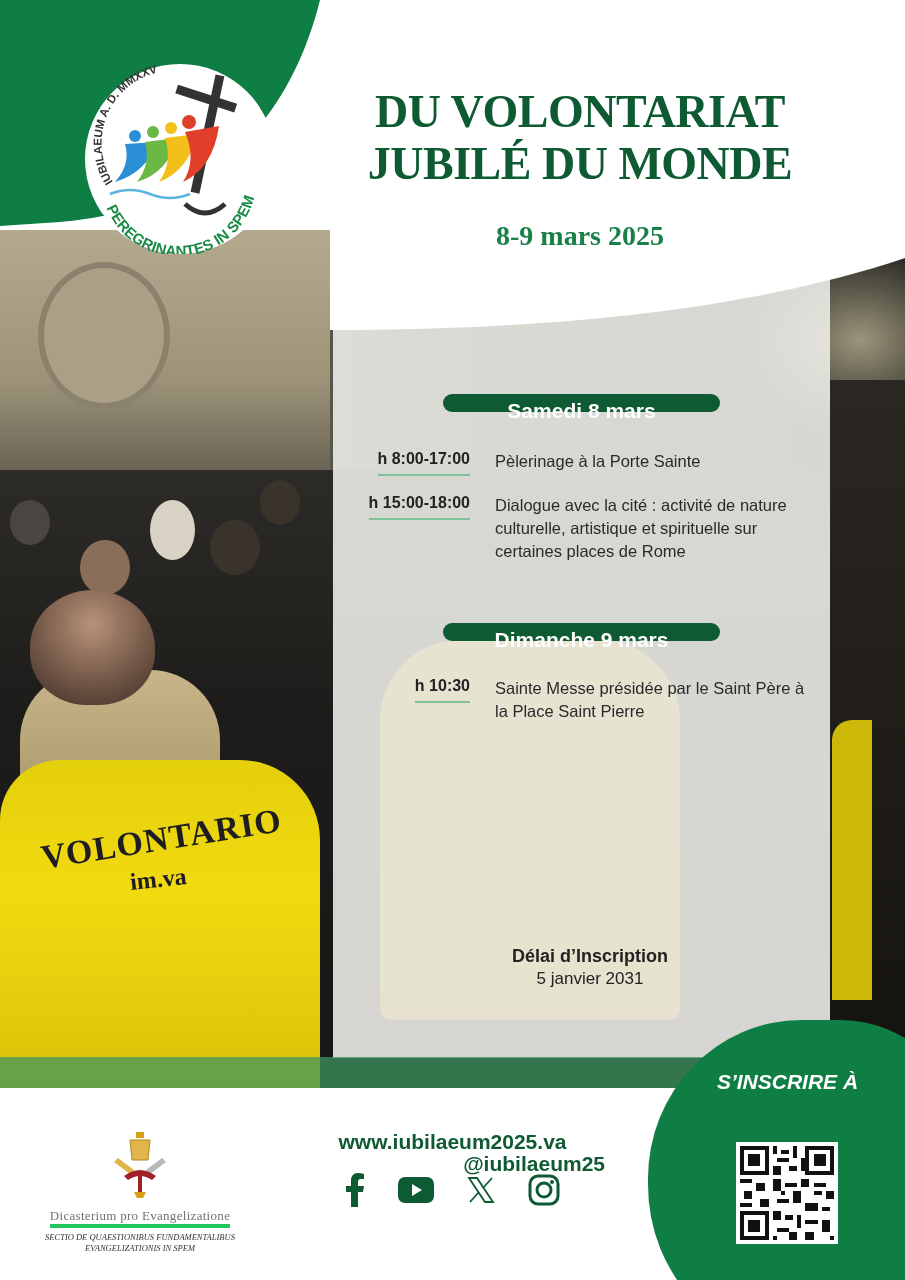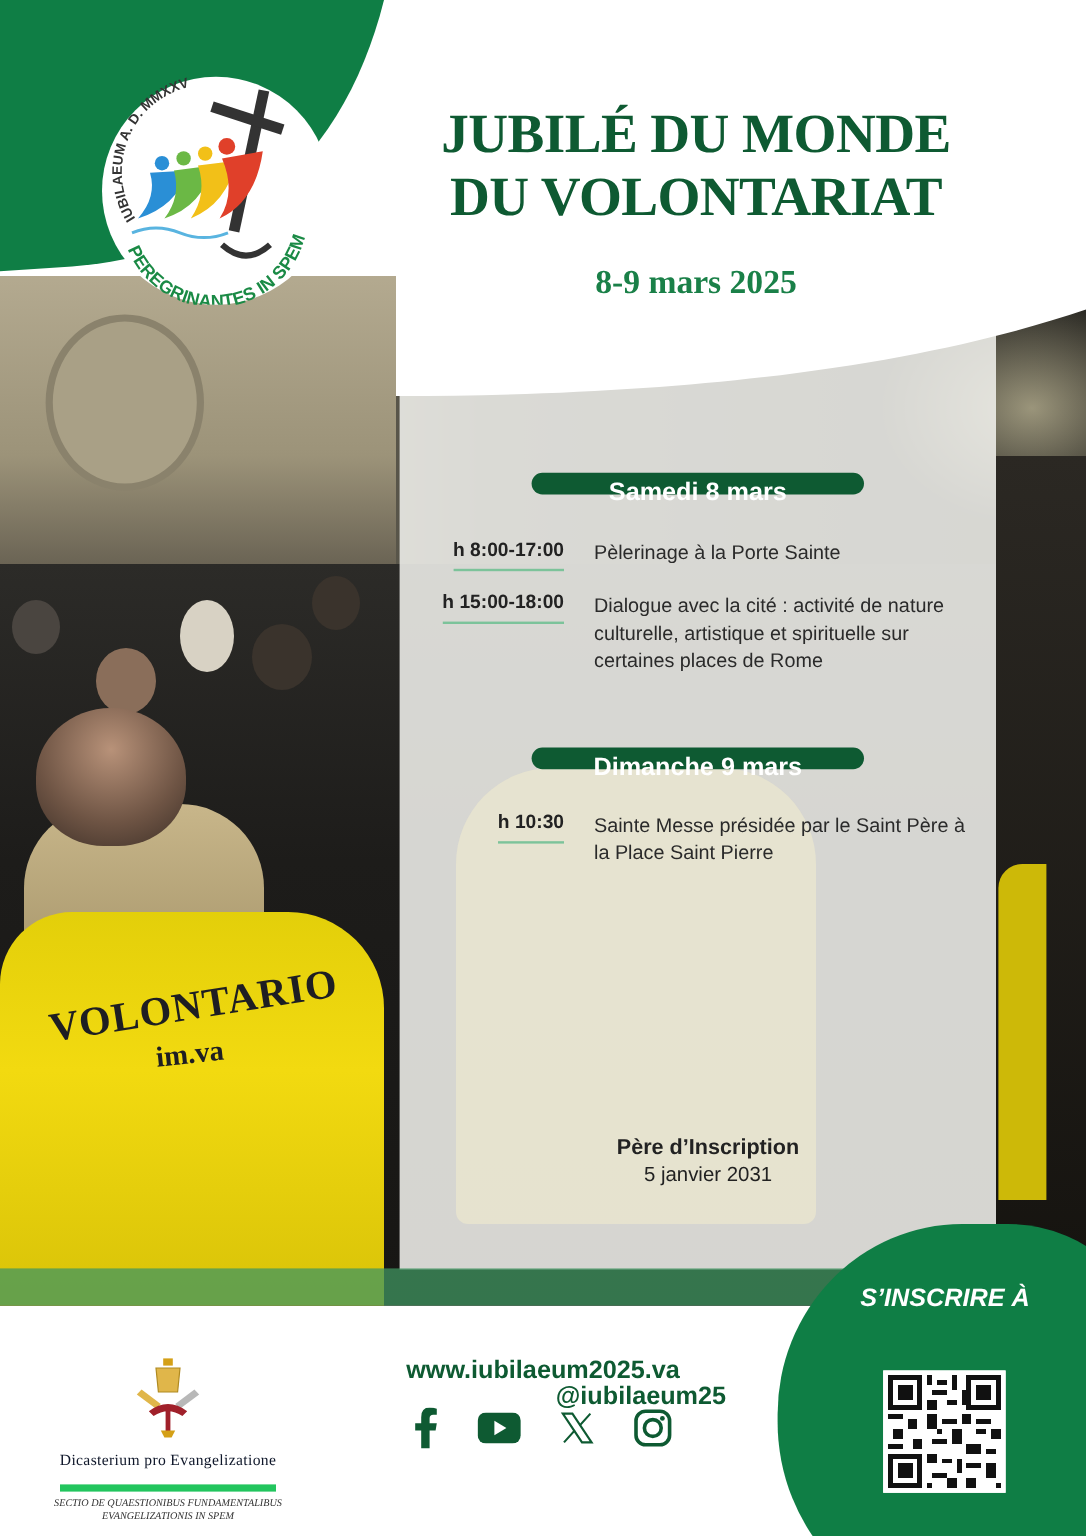--- a/index.html
+++ b/index.html
@@ -31,21 +31,21 @@
   .row{position:absolute;left:340px;width:480px;}
   .time{position:absolute;right:350px;top:0;font-weight:bold;font-size:16px;color:#222222;white-space:nowrap;text-align:left;padding-bottom:6px;border-bottom:2px solid #7cc39a;}
   .desc{position:absolute;left:155px;top:0;width:320px;font-size:16.5px;line-height:23px;color:#2a2a2a;}
   .deadline{position:absolute;left:440px;top:946px;width:300px;text-align:center;color:#222222;}
   .deadline .l1{font-weight:bold;font-size:18px;}
   .deadline .l2{font-size:17px;margin-top:2px;}
   .reg-blob{position:absolute;left:648px;top:1020px;width:320px;height:330px;border-radius:48% 40% 0 50%;background:#0f7e45;}
   .reg-text{position:absolute;left:690px;top:1068px;width:195px;text-align:center;color:#ffffff;font-weight:bold;font-style:italic;font-size:21px;line-height:27px;}
   .qr{position:absolute;left:736px;top:1142px;width:102px;height:102px;background:#ffffff;padding:0;}
   .dicast{position:absolute;left:20px;top:1130px;width:240px;text-align:center;}
-  .dicast .name{font-family:"Liberation Serif",serif;font-size:13px;color:#0f172a;letter-spacing:0.3px;margin-top:4px;padding-bottom:12px;border-bottom:6px solid #22c55e;display:inline-block;}
+  .dicast .name{font-family:"Liberation Serif",serif;font-size:13px;color:#737373;letter-spacing:0.3px;margin-top:4px;padding-bottom:0;border-bottom:4px solid #22c55e;display:inline-block;}
   .dicast .sub{font-family:"Liberation Serif",serif;font-style:italic;font-size:8.5px;color:#333;line-height:11px;margin-top:4px;}
   .web{position:absolute;left:300px;top:1130px;width:305px;text-align:center;font-weight:bold;font-size:21px;color:#0e5a32;}
   .social{position:absolute;left:345px;top:1174px;width:215px;height:36px;display:flex;justify-content:space-between;align-items:center;}
   .handle{position:absolute;left:300px;top:1152px;width:305px;text-align:right;font-weight:bold;font-size:21px;color:#0e5a32;}
 </style>
 </head>
 <body>
 
 <div class="photo">
   <div class="wall"></div>
@@ -101,43 +101,43 @@
     <circle cx="104" cy="58" r="7" fill="#e0402a"></circle>
     <path d="M40,80 L72,78 Q62,108 30,118 Q46,100 40,80Z" fill="#2a8fd6"></path>
     <path d="M60,78 L92,74 Q84,108 52,118 Q66,100 60,78Z" fill="#6bb845"></path>
     <path d="M80,74 L112,70 Q104,106 74,118 Q88,98 80,74Z" fill="#f2c018"></path>
     <path d="M100,68 L134,62 Q128,104 98,118 Q112,96 100,68Z" fill="#e0402a"></path>
     <path d="M25,130 Q45,122 65,130 T105,130" stroke="#59b4e0" stroke-width="2.5" fill="none"></path>
   </svg>
 </div>
 
 <div class="title">
+  <div>DU VOLONTARIAT</div>
   <div>JUBILÉ DU MONDE</div>
-  <div>DU VOLONTARIAT</div>
 </div>
 <div class="date">8-9 mars 2025</div>
 
 <div class="day-pill" style="top:394px;">Samedi 8 mars</div>
 <div class="row" style="top:450px;">
   <div class="time">h 8:00-17:00</div>
   <div class="desc">Pèlerinage à la Porte Sainte</div>
 </div>
 <div class="row" style="top:494px;">
   <div class="time">h 15:00-18:00</div>
   <div class="desc">Dialogue avec la cité : activité de nature culturelle, artistique et spirituelle sur certaines places de Rome</div>
 </div>
 
 <div class="day-pill" style="top:623px;">Dimanche 9 mars</div>
 <div class="row" style="top:677px;">
   <div class="time">h 10:30</div>
   <div class="desc">Sainte Messe présidée par le Saint Père à la Place Saint Pierre</div>
 </div>
 
 <div class="deadline">
-  <div class="l1">Père d’Inscription</div>
+  <div class="l1">Délai d’Inscription</div>
   <div class="l2">5 janvier 2031</div>
 </div>
 
 <div class="dicast">
   <svg width="60" height="70" viewBox="0 0 60 70">
     <rect x="26" y="2" width="8" height="6" fill="#d4a017"></rect>
     <path d="M20,10 L40,10 L38,30 L22,30 Z" fill="#e0b64a" stroke="#b08a20" stroke-width="1"></path>
     <path d="M8,28 L24,40 L20,44 L4,32 Z" fill="#e0b64a"></path>
     <path d="M52,28 L36,40 L40,44 L56,32 Z" fill="#b8b8b8"></path>
     <path d="M14,46 Q30,34 46,46 L42,50 Q30,42 18,50 Z" fill="#a0202a"></path>

